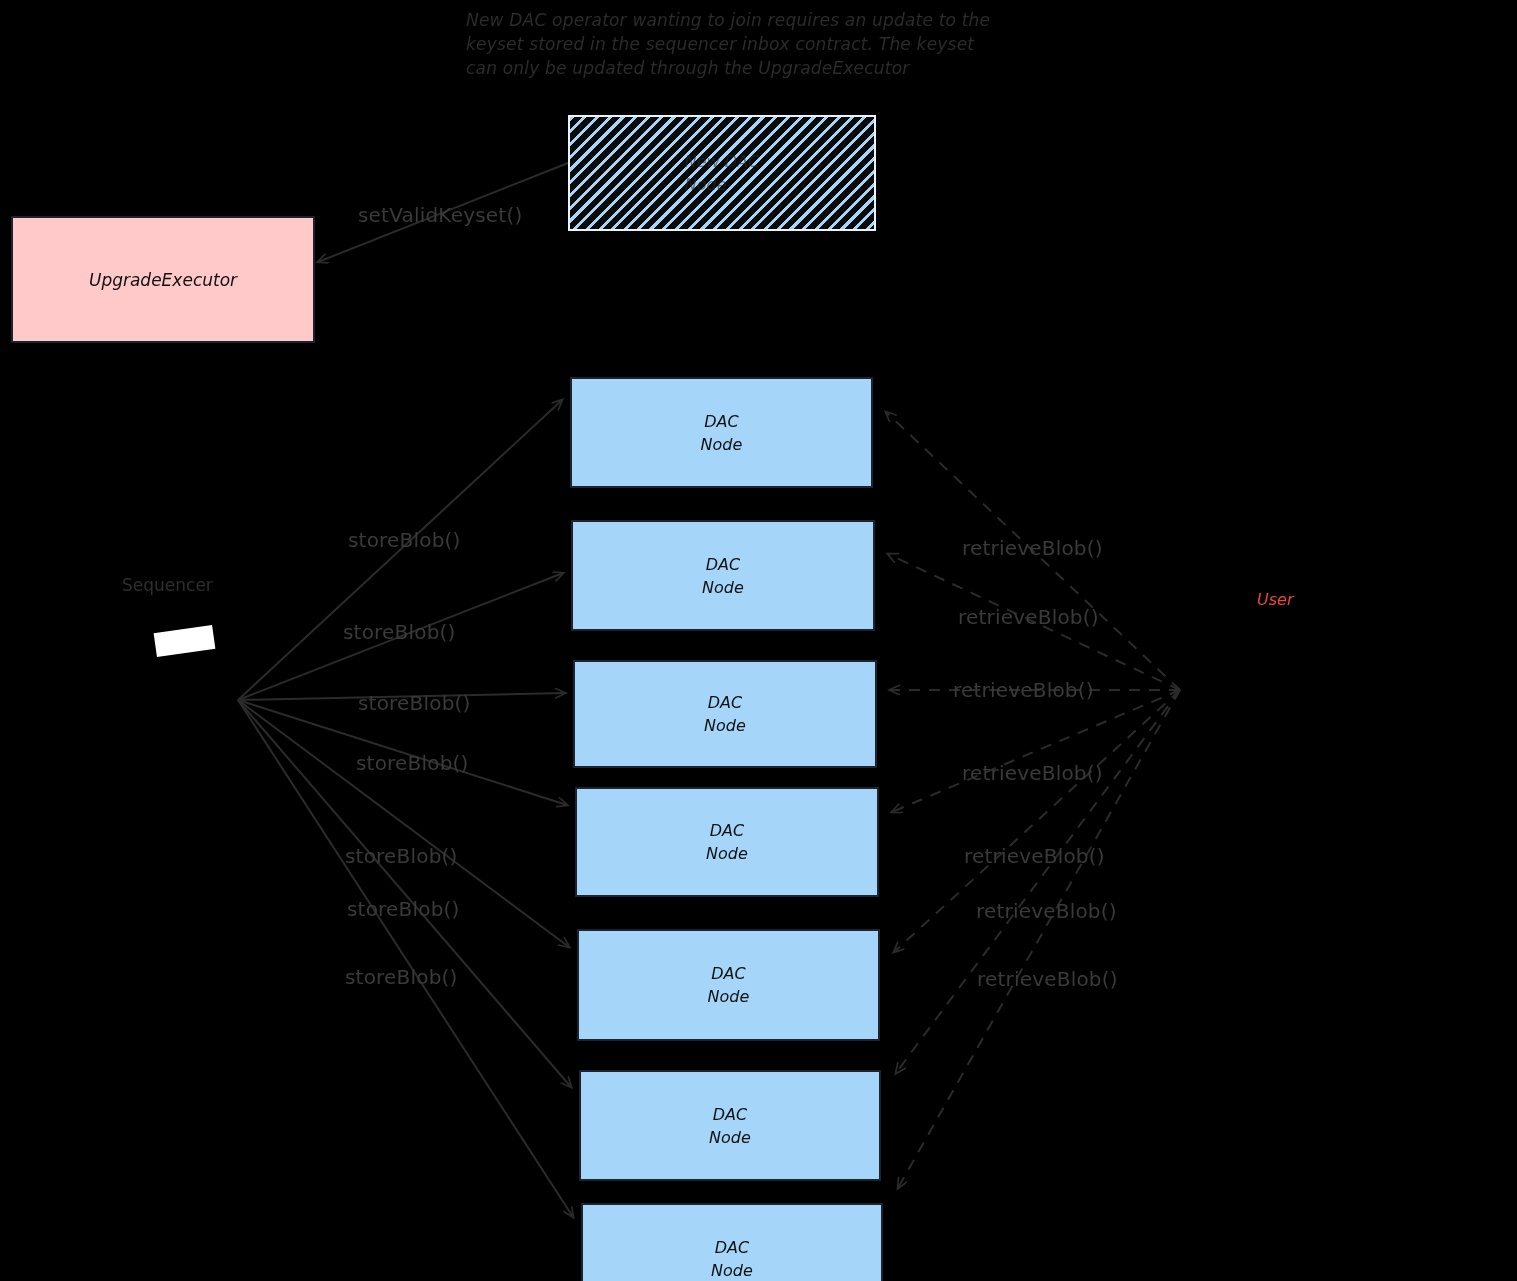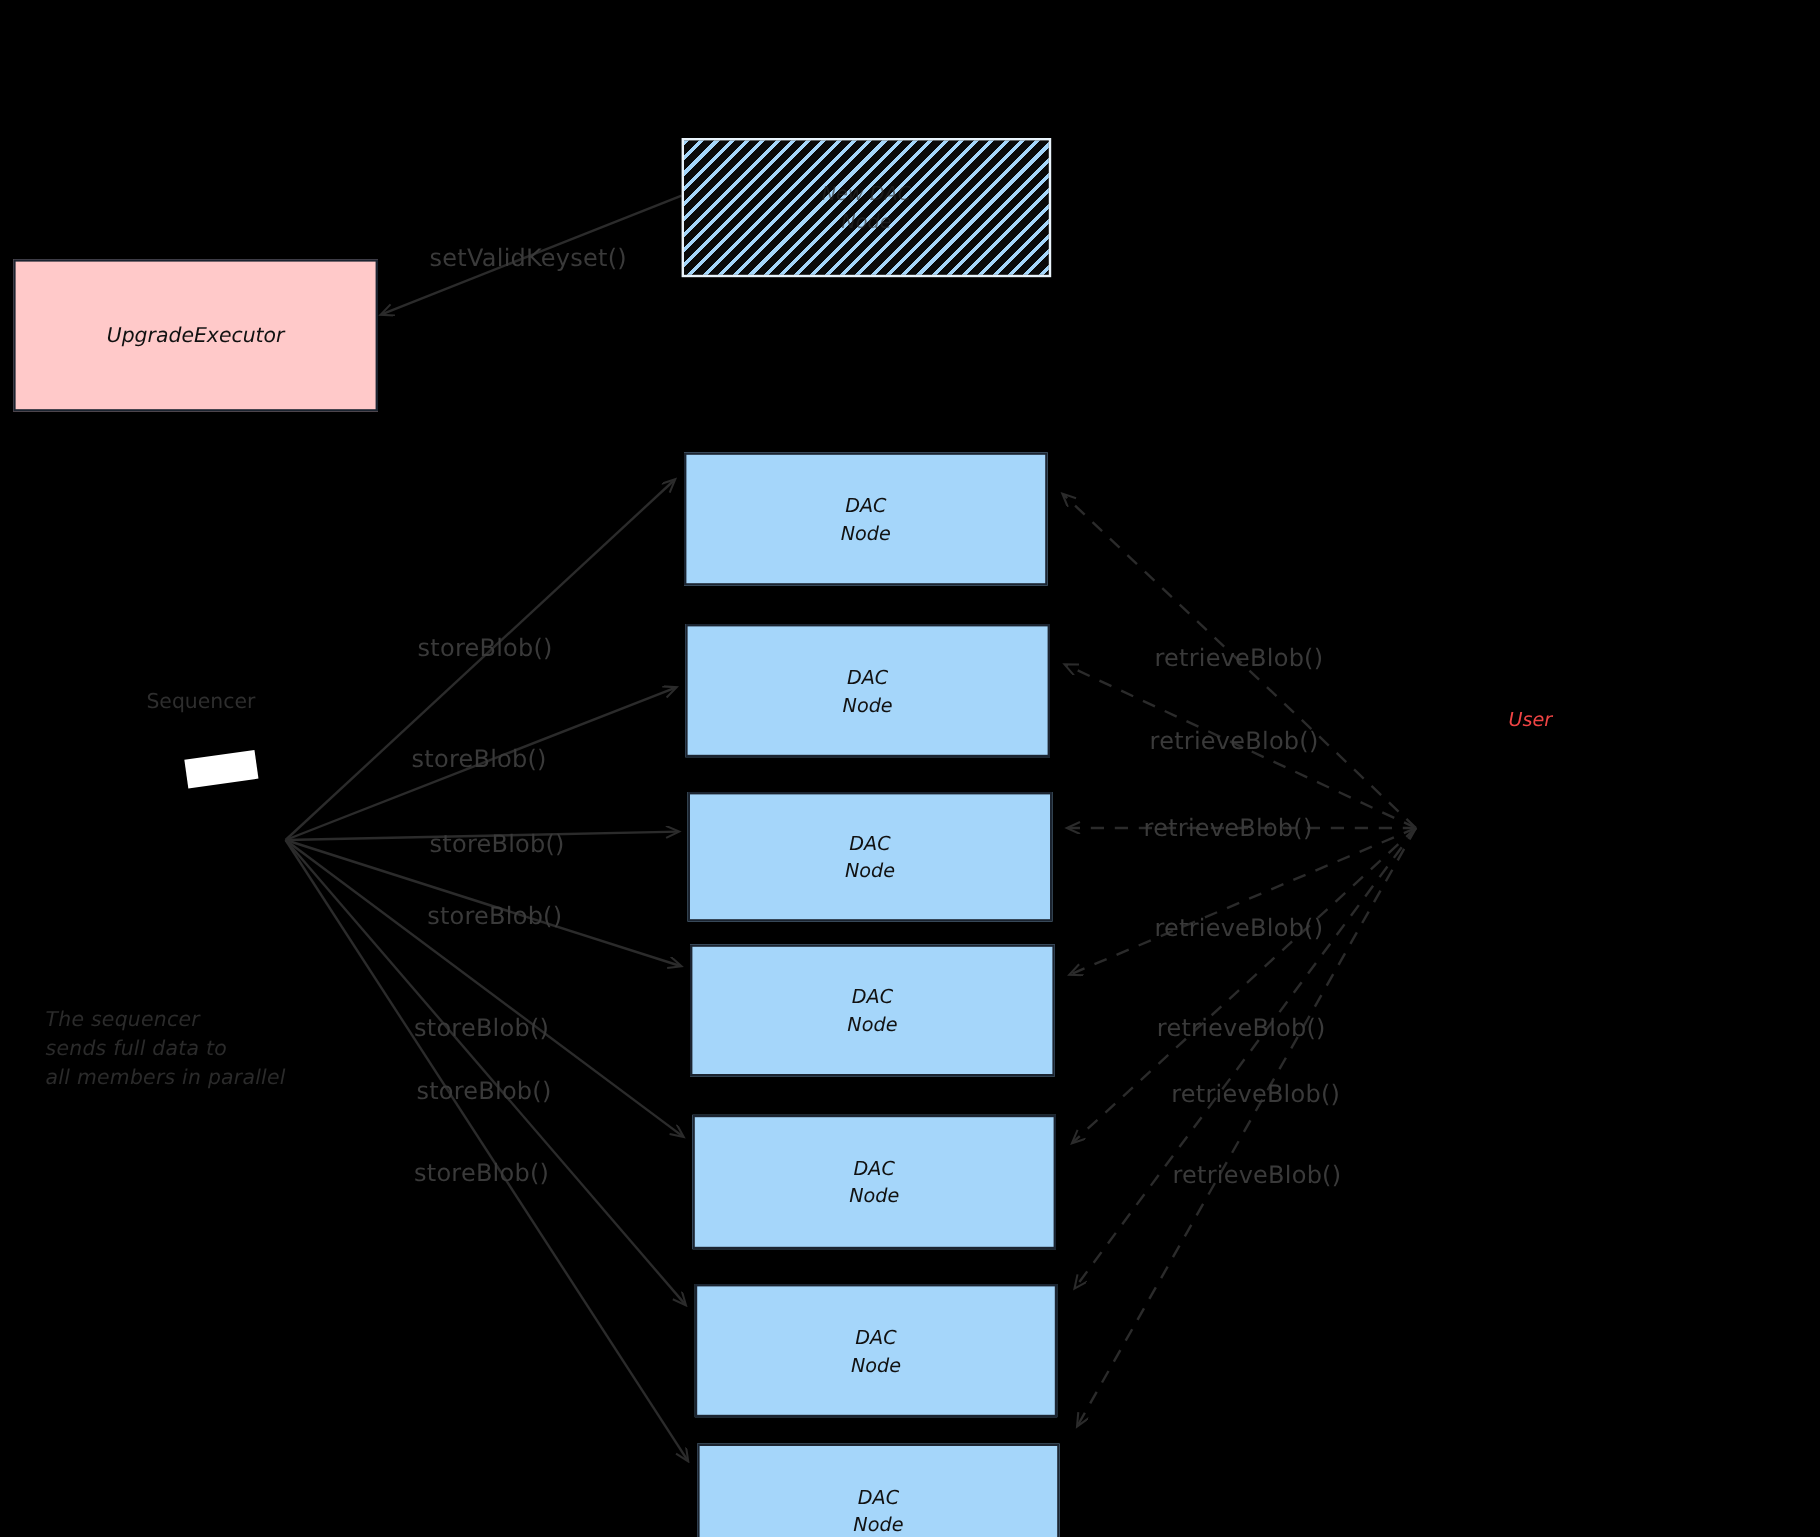--- a/index.html
+++ b/index.html
@@ -81,21 +81,20 @@
     background-image:repeating-linear-gradient(
         135deg,
         #a5d6fa 0px, #a5d6fa 3px,
         rgba(0,0,0,0) 3px, rgba(0,0,0,0) 9px);
     display:flex;
     align-items:center;
     justify-content:center;
   }
   .hatch-text{
     position:relative;
-    text-align:center;
     color:#2a2a2a;
     font-size:16px;
     line-height:23px;
     white-space:pre-line;
     font-style:italic;
     font-family:"DejaVu Sans", sans-serif;
     opacity:0.62;
   }
   .seq-rect{
     position:absolute;
@@ -151,20 +150,23 @@
       <path d="M1180,690 L886,412" marker-end="url(#arrowDash)"></path>
       <path d="M1180,690 L888,554" marker-end="url(#arrowDash)"></path>
       <path d="M1180,690 L890,690" marker-end="url(#arrowDash)"></path>
       <path d="M1180,690 L892,812" marker-end="url(#arrowDash)"></path>
       <path d="M1180,690 L894,952" marker-end="url(#arrowDash)"></path>
       <path d="M1180,690 L896,1073" marker-end="url(#arrowDash)"></path>
       <path d="M1180,690 L898,1188" marker-end="url(#arrowDash)"></path>
     </g>
   </svg>
 
+  <div class="anno" style="left:466px; top:8px; width:640px;">New DAC operator wanting to join requires an update to the
+keyset stored in the sequencer inbox contract. The keyset
+can only be updated through the UpgradeExecutor</div>
 
   <div class="hatch-box" style="left:568px; top:115px; width:308px; height:116px;">
     <div class="hatch-text">New DAC
 Node</div>
   </div>
 
   <div class="upgrade-box" style="left:11px; top:216px; width:304px; height:127px;">
     <div class="boxlabel">UpgradeExecutor</div>
   </div>
 
@@ -213,18 +215,15 @@
   <div class="edge-label" style="left:345px; top:965px;">storeBlob()</div>
 
   <div class="edge-label" style="left:962px; top:536px;">retrieveBlob()</div>
   <div class="edge-label" style="left:958px; top:605px;">retrieveBlob()</div>
   <div class="edge-label" style="left:953px; top:678px;">retrieveBlob()</div>
   <div class="edge-label" style="left:962px; top:761px;">retrieveBlob()</div>
   <div class="edge-label" style="left:964px; top:844px;">retrieveBlob()</div>
   <div class="edge-label" style="left:976px; top:899px;">retrieveBlob()</div>
   <div class="edge-label" style="left:977px; top:967px;">retrieveBlob()</div>
 
-  <div class="anno" style="left:38px; top:838px; width:260px;">The sequencer
-sends full data to
-all members in parallel</div>
 
 
 </div>
 
 </body></html>

